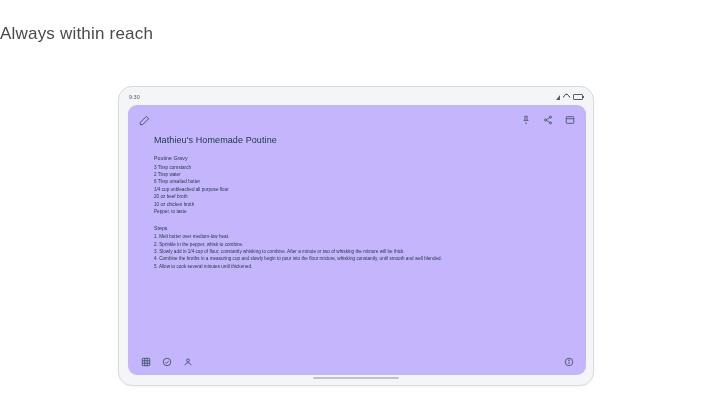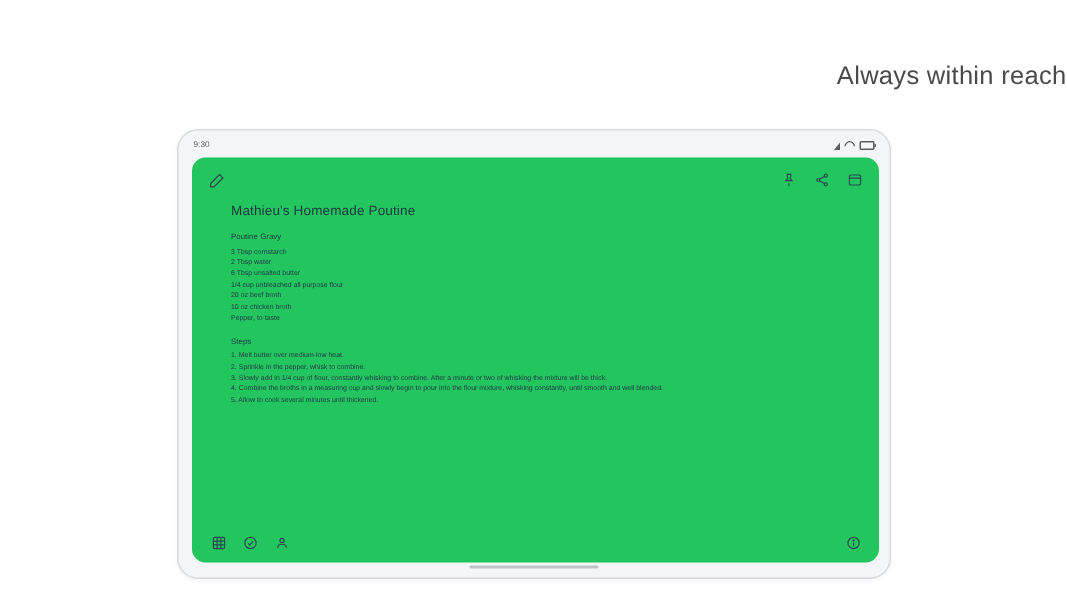--- a/index.html
+++ b/index.html
@@ -12,24 +12,24 @@
     font-family: "Liberation Sans", sans-serif;
   }
   .page {
     position: relative;
     width: 711px;
     height: 400px;
     background: #ffffff;
   }
   .headline {
     position: absolute;
-    top: 41px;
+    top: 24px;
     left: 0;
     width: 711px;
-    text-align: right;
+    text-align: left;
     font-size: 17px;
     color: #4a4a4a;
     letter-spacing: 0.2px;
     font-weight: 400;
   }
   
   .device {
     position: absolute;
     left: 118px;
     top: 86px;
@@ -89,21 +89,21 @@
     width: 1px; height: 2px;
     background: #5a5d61;
   }
   
   .note {
     position: absolute;
     left: 9px;
     top: 18px;
     width: 458px;
     height: 270px;
-    background: #22c55e;
+    background: #c4b5fd;
     border-radius: 9px;
     box-sizing: border-box;
     overflow: hidden;
   }
   .note-toolbar {
     position: absolute;
     top: 5px;
     left: 0;
     width: 100%;
     height: 20px;

